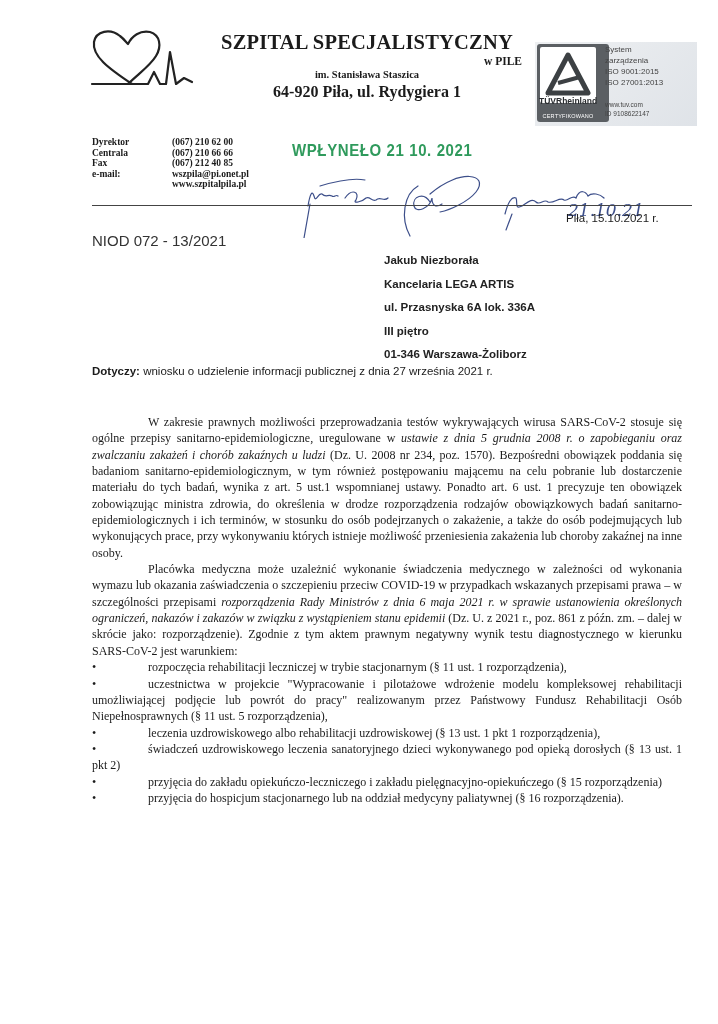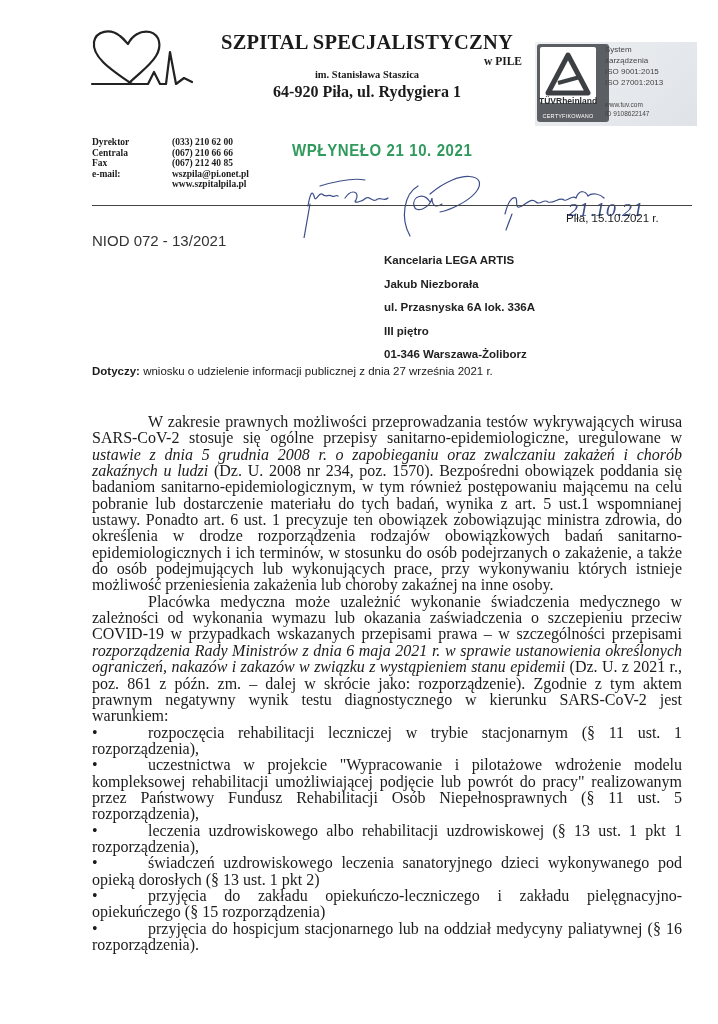--- a/index.html
+++ b/index.html
@@ -38,21 +38,21 @@
 
   #place-date { left: 566px; top: 212px; font-size: 11.5px; }
   #refno { left: 92px; top: 232px; font-size: 15px; color: #333; }
 
   #recipient { left: 384px; top: 249px; font-size: 11.5px; font-weight: bold; line-height: 23.5px; color: #222; }
 
   #subject { left: 92px; top: 365px; font-size: 11.5px; }
   #subject .b { font-weight: bold; }
 
   
-  #body { left: 92px; top: 414px; width: 590px; font-size: 16px; line-height: 16.35px; text-align: justify; }
+  #body { left: 92px; top: 414px; width: 590px; font-size: 12px; line-height: 16.35px; text-align: justify; }
   #body p { margin: 0; }
   #body .ind { text-indent: 56px; }
   #body .bul { position: relative; padding-left: 0; text-indent: 56px; }
   #body .bul .dot { position: absolute; left: 0; top: 0; text-indent: 0; }
   #body i { font-style: italic; }
 </style>
 </head>
 <body>
 
 <svg id="logo" class="abs" viewBox="0 0 110 60">
@@ -82,21 +82,21 @@
     <div>zarządzenia</div>
     <div>ISO 9001:2015</div>
     <div>ISO 27001:2013</div>
     <div style="height:12px"></div>
     <div class="sm">www.tuv.com</div>
     <div class="sm">ID 9108622147</div>
   </div>
 </div>
 
 <div id="contacts" class="abs serif">
-  <div class="row"><span class="lbl">Dyrektor</span><span class="val">(033) 210 62 00</span></div>
+  <div class="row"><span class="lbl">Dyrektor</span><span class="val">(067) 210 62 00</span></div>
   <div class="row"><span class="lbl">Centrala</span><span class="val">(067) 210 66 66</span></div>
   <div class="row"><span class="lbl">Fax</span><span class="val">(067) 212 40 85</span></div>
   <div class="row"><span class="lbl">e-mail:</span><span class="val">wszpila@pi.onet.pl</span></div>
   <div class="row"><span class="lbl"></span><span class="val">www.szpitalpila.pl</span></div>
 </div>
 
 <div id="stamp" class="abs sans" style="color: rgb(47, 154, 92);">WPŁYNEŁO 21 10. 2021</div>
 
 <svg id="sig" class="abs" viewBox="0 0 400 80">
   <g fill="none" stroke="#3d4f8a" stroke-width="1.2" stroke-linecap="round">
@@ -112,22 +112,22 @@
   </g>
   <text x="268" y="58" font-family="DejaVu Serif, serif" font-style="italic" font-size="17" fill="#3d4f8a">21.10.21</text>
 </svg>
 
 <div id="hr-top" class="abs"></div>
 
 <div id="place-date" class="abs sans">Piła, 15.10.2021 r.</div>
 <div id="refno" class="abs sans">NIOD 072 - 13/2021</div>
 
 <div id="recipient" class="abs sans">
+  <div>Jakub Niezborała</div>
   <div>Kancelaria LEGA ARTIS</div>
-  <div>Jakub Niezborała</div>
   <div>ul. Przasnyska 6A lok. 336A</div>
   <div>III piętro</div>
   <div>01-346 Warszawa-Żoliborz</div>
 </div>
 
 <div id="subject" class="abs sans"><span class="b">Dotyczy:</span><span> wniosku o udzielenie informacji publicznej z dnia 27 września 2021 r.</span></div>
 
 <div id="body" class="abs serif">
   <p class="ind"><span>W zakresie prawnych możliwości przeprowadzania testów wykrywających wirusa SARS-CoV-2 stosuje się ogólne przepisy sanitarno-epidemiologiczne, uregulowane w </span><i>ustawie z dnia 5 grudnia 2008 r. o zapobieganiu oraz zwalczaniu zakażeń i chorób zakaźnych u ludzi</i><span> (Dz. U. 2008 nr 234, poz. 1570). Bezpośredni obowiązek poddania się badaniom sanitarno-epidemiologicznym, w tym również postępowaniu mającemu na celu pobranie lub dostarczenie materiału do tych badań, wynika z art. 5 ust.1 wspomnianej ustawy. Ponadto art. 6 ust. 1 precyzuje ten obowiązek zobowiązując ministra zdrowia, do określenia w drodze rozporządzenia rodzajów obowiązkowych badań sanitarno-epidemiologicznych i ich terminów, w stosunku do osób podejrzanych o zakażenie, a także do osób podejmujących lub wykonujących prace, przy wykonywaniu których istnieje możliwość przeniesienia zakażenia lub choroby zakaźnej na inne osoby.</span></p>
   <p class="ind"><span>Placówka medyczna może uzależnić wykonanie świadczenia medycznego w zależności od wykonania wymazu lub okazania zaświadczenia o szczepieniu przeciw COVID-19 w przypadkach wskazanych przepisami prawa – w szczególności przepisami </span><i>rozporządzenia Rady Ministrów z dnia 6 maja 2021 r. w sprawie ustanowienia określonych ograniczeń, nakazów i zakazów w związku z wystąpieniem stanu epidemii</i><span> (Dz. U. z 2021 r., poz. 861 z późn. zm. – dalej w skrócie jako: rozporządzenie). Zgodnie z tym aktem prawnym negatywny wynik testu diagnostycznego w kierunku SARS-CoV-2 jest warunkiem:</span></p>

